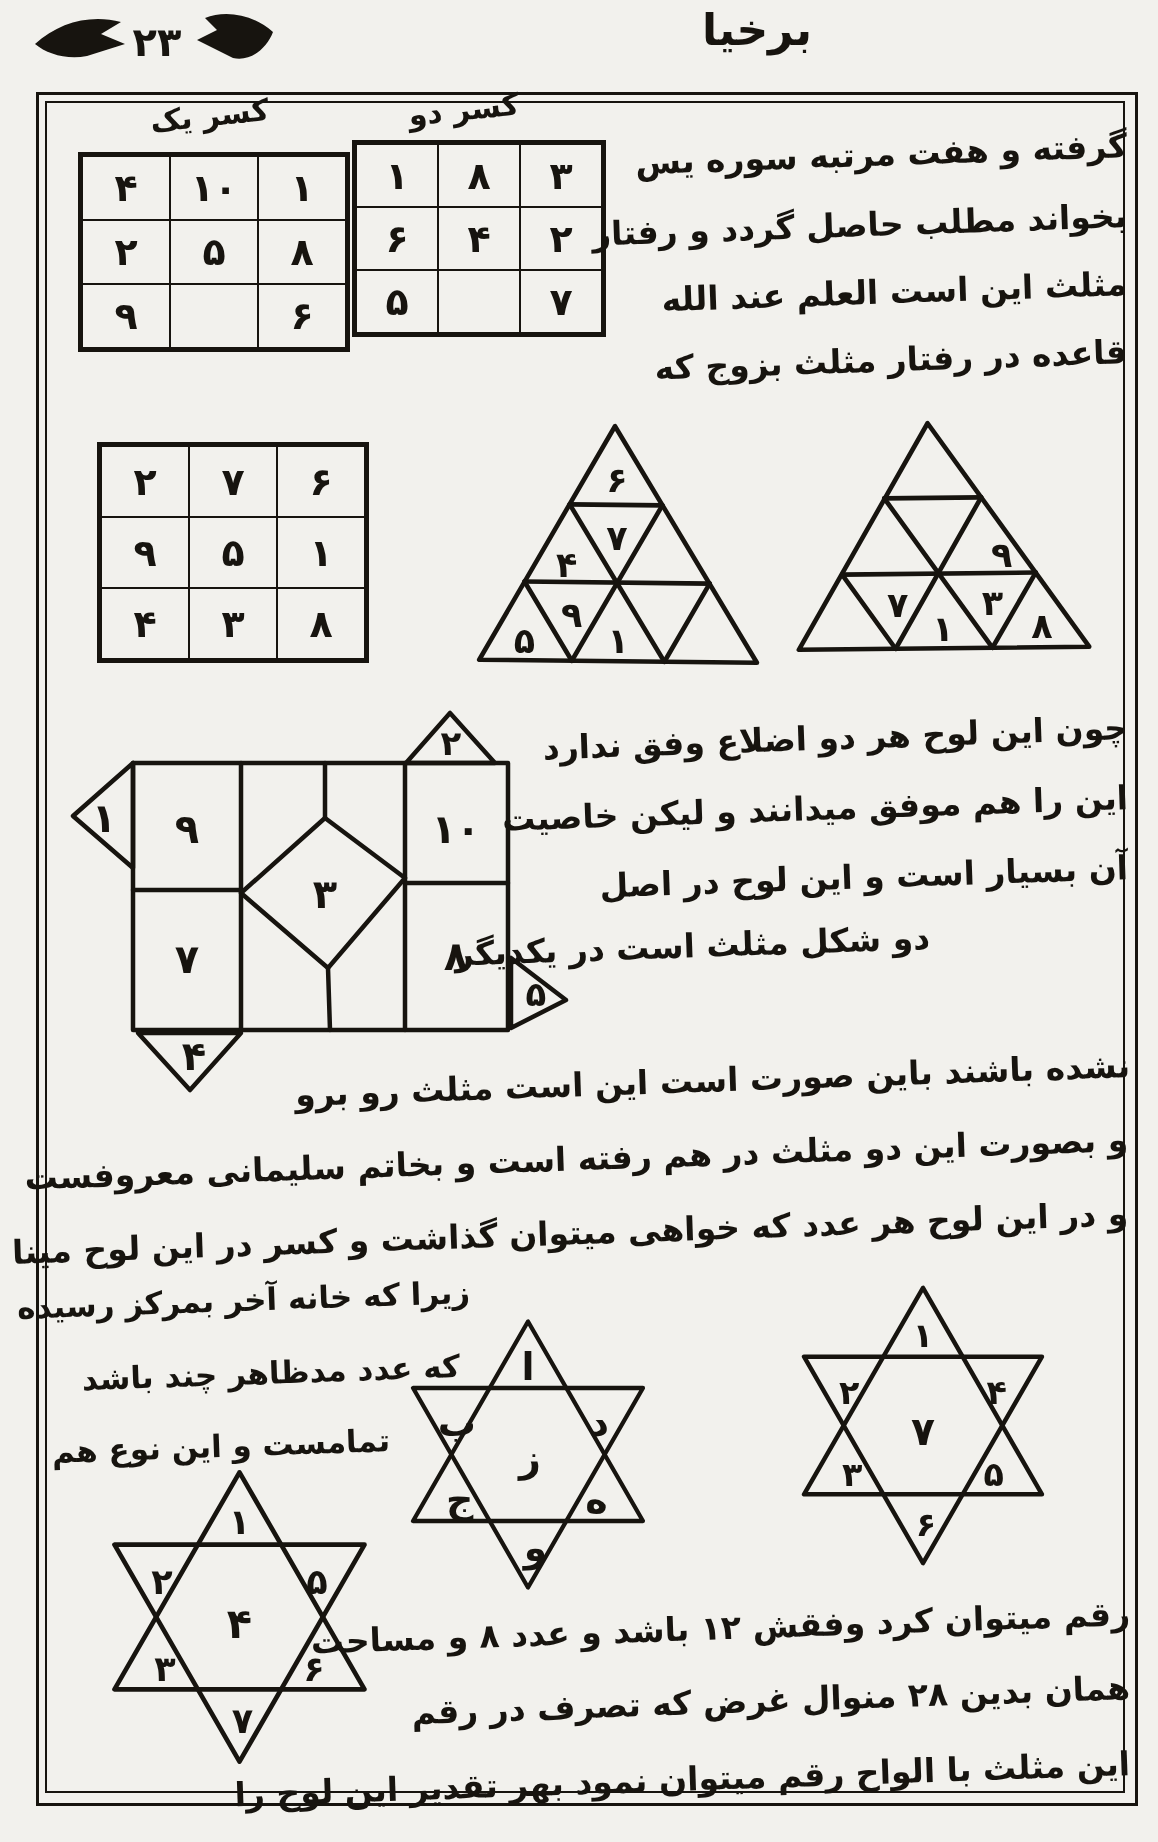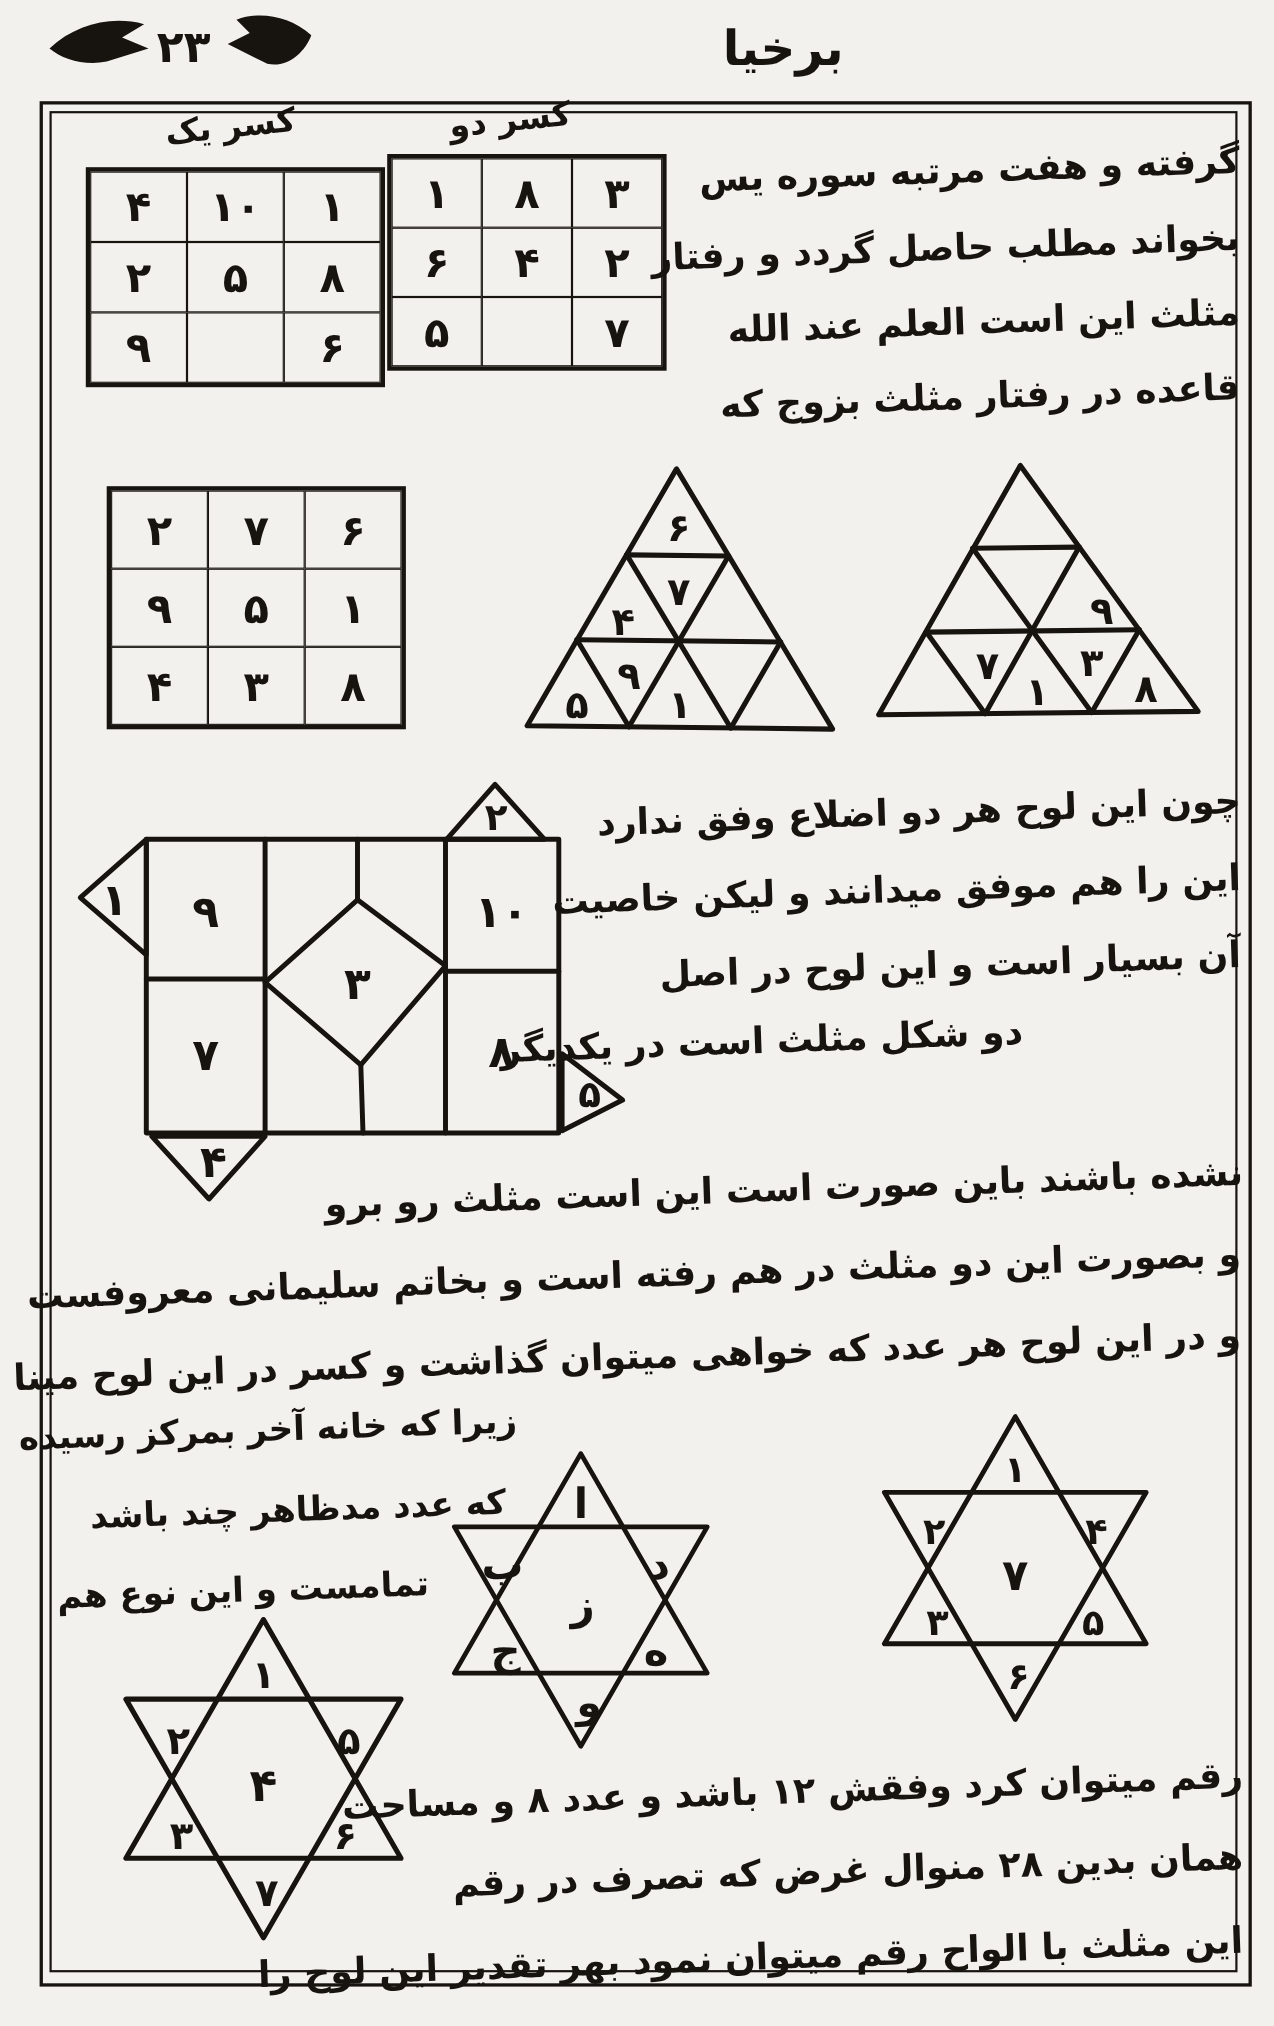--- a/index.html
+++ b/index.html
@@ -31,29 +31,29 @@
   .stroke{fill:none;stroke:#17140f;stroke-width:4.5;stroke-linejoin:round;stroke-linecap:round}
   text.num{font-family:"DejaVu Sans",sans-serif;font-size:34px;font-weight:700;
     fill:#17140f;text-anchor:middle}
   text.big{font-size:40px}
   .hdr{direction:rtl;font-weight:700;font-size:44px;white-space:nowrap}
   .pgnum{font-weight:700;font-size:46px}
 </style>
 </head>
 <body>
 
-<div class="abs" style="left:39px;top:4px;width:250px;height:78px">
+<div class="abs" style="left:29px;top:4px;width:250px;height:78px">
   <svg width="250" height="78" viewBox="0 0 250 78">
     <path d="M6 40 C30 18 62 10 92 18 L72 30 L96 40 L58 52 C38 56 18 50 6 40 Z" fill="#17140f"></path>
     <path d="M244 28 C224 10 196 6 176 14 L188 26 L168 36 L204 54 C222 58 238 44 244 28 Z" fill="#17140f"></path>
     <text x="128" y="52" class="num big pgnum">۲۳</text>
   </svg>
 </div>
 
-<div class="abs hdr" style="left:612px;top:19px;width:200px;text-align:center">برخیا</div>
+<div class="abs hdr" style="left:612px;top:4px;width:200px;">برخیا</div>
 
 <div class="abs" style="left:36px;top:92px;width:1096px;height:1708px;border:3.5px solid #17140f"></div>
 <div class="abs" style="left:45px;top:101px;width:1076px;height:1688px;border:2px solid #17140f"></div>
 
 <div class="abs sq-label" style="left:150px;top:98px">کسر یک</div>
 <div class="abs sq" style="left:78px;top:152px;grid-template-columns:repeat(3,88px);grid-auto-rows:64px">
   <div class="cell">۴</div>
   <div class="cell">۱۰</div>
   <div class="cell">۱</div>
   <div class="cell">۲</div>

